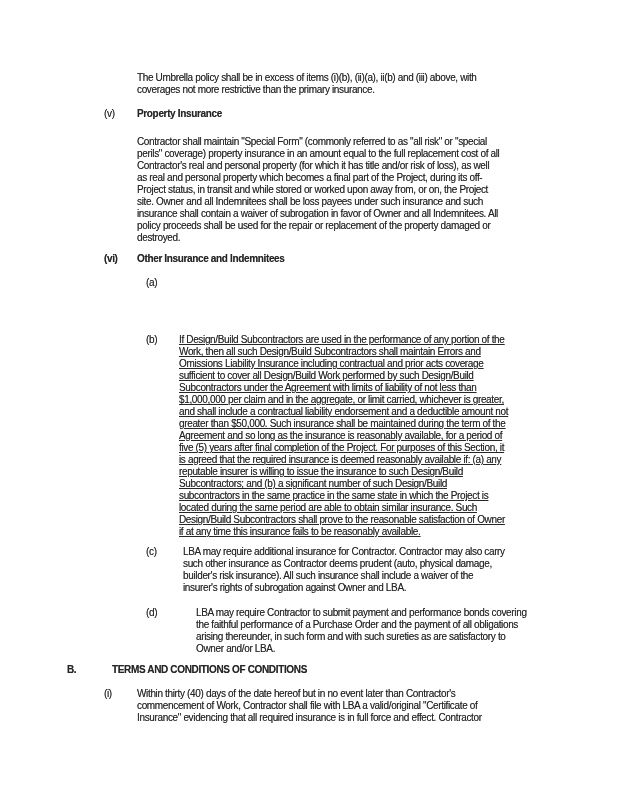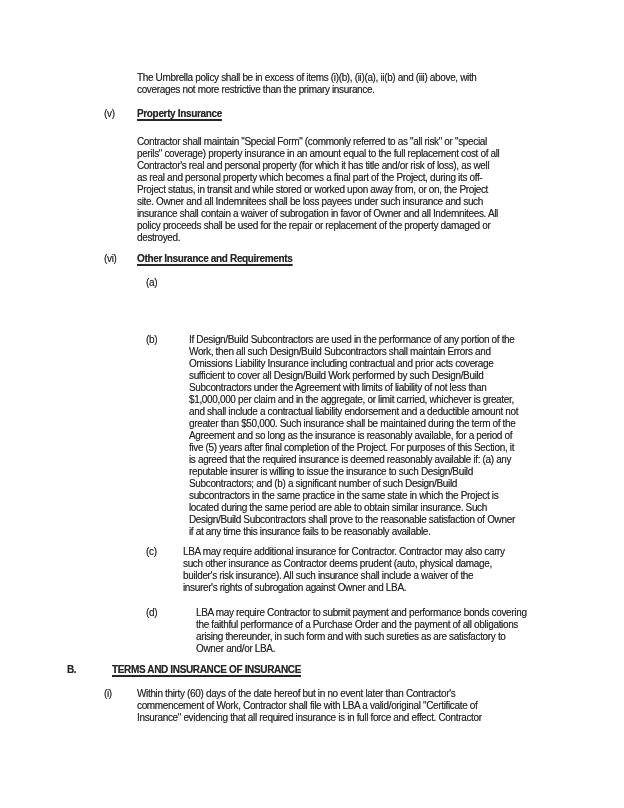--- a/index.html
+++ b/index.html
@@ -19,21 +19,20 @@
     position: absolute;
     font-size: 10px;
     line-height: 12px;
     letter-spacing: -0.35px;
     color: #262626;
     white-space: pre-line;
     text-shadow: 0 0 0.5px rgba(40,40,40,0.55);
   }
   .hd {
     font-weight: bold;
-    text-decoration: underline;
     text-decoration-thickness: 1.5px;
     text-underline-offset: 2px;
     white-space: nowrap;
   }
   .lbl {
     white-space: nowrap;
   }
   .bold { font-weight: bold; }
 </style>
 </head>
@@ -49,27 +48,27 @@
   <div class="txt" style="top:136px; left:137px; width:445px;">Contractor shall maintain "Special Form" (commonly referred to as "all risk" or "special
 perils" coverage) property insurance in an amount equal to the full replacement cost of all
 Contractor's real and personal property (for which it has title and/or risk of loss), as well
 as real and personal property which becomes a final part of the Project, during its off-
 Project status, in transit and while stored or worked upon away from, or on, the Project
 site.  Owner and all Indemnitees shall be loss payees under such insurance and such
 insurance shall contain a waiver of subrogation in favor of Owner and all Indemnitees.  All
 policy proceeds shall be used for the repair or replacement of the property damaged or
 destroyed.</div>
 
-  <div class="txt lbl" style="top:253px; left:104px;">(vi)</div>
-  <div class="txt hd" style="top:253px; left:137px;">Other Insurance and Requirements</div>
+  <div class="txt lbl" style="top:253px; left:104px;font-weight:bold;">(vi)</div>
+  <div class="txt hd" style="top:253px; left:137px;">Other Insurance and Indemnitees</div>
 
   <div class="txt lbl" style="top:277px; left:146px;">(a)</div>
 
   <div class="txt lbl" style="top:334px; left:146px;">(b)</div>
-  <div class="txt" style="top:334px; left:189px; width:420px;">If Design/Build Subcontractors are used in the performance of any portion of the
+  <div class="txt" style="top:334px; left:179px; width:420px;text-decoration:underline;">If Design/Build Subcontractors are used in the performance of any portion of the
 Work, then all such Design/Build Subcontractors shall maintain Errors and
 Omissions Liability Insurance including contractual and prior acts coverage
 sufficient to cover all Design/Build Work performed by such Design/Build
 Subcontractors under the Agreement with limits of liability of not less than
 $1,000,000 per claim and in the aggregate, or limit carried, whichever is greater,
 and shall include a contractual liability endorsement and a deductible amount not
 greater than $50,000.  Such insurance shall be maintained during the term of the
 Agreement and so long as the insurance is reasonably available, for a period of
 five (5) years after final completion of the Project.  For purposes of this Section, it
 is agreed that the required insurance is deemed reasonably available if:  (a) any
@@ -86,20 +85,20 @@
 builder's risk insurance).  All such insurance shall include a waiver of the
 insurer's rights of subrogation against Owner and LBA.</div>
 
   <div class="txt lbl" style="top:607px; left:146px;">(d)</div>
   <div class="txt" style="top:607px; left:183px; width:420px;margin-left:13px;">LBA may require Contractor to submit payment and performance bonds covering
 the faithful performance of a Purchase Order and the payment of all obligations
 arising thereunder, in such form and with such sureties as are satisfactory to
 Owner and/or LBA.</div>
 
   <div class="txt lbl bold" style="top:664px; left:67px;">B.</div>
-  <div class="txt hd" style="top:664px; left:112px;">TERMS AND INSURANCE OF INSURANCE</div>
+  <div class="txt hd" style="top:664px; left:112px;">TERMS AND CONDITIONS OF CONDITIONS</div>
 
   <div class="txt lbl" style="top:688px; left:104px;">(i)</div>
-  <div class="txt" style="top:688px; left:137px; width:445px;">Within thirty (60) days of the date hereof but in no event later than Contractor's
+  <div class="txt" style="top:688px; left:137px; width:445px;">Within thirty (40) days of the date hereof but in no event later than Contractor's
 commencement of Work, Contractor shall file with LBA a valid/original "Certificate of
 Insurance" evidencing that all required insurance is in full force and effect.  Contractor</div>
 
 </div>
 
 </body></html>

